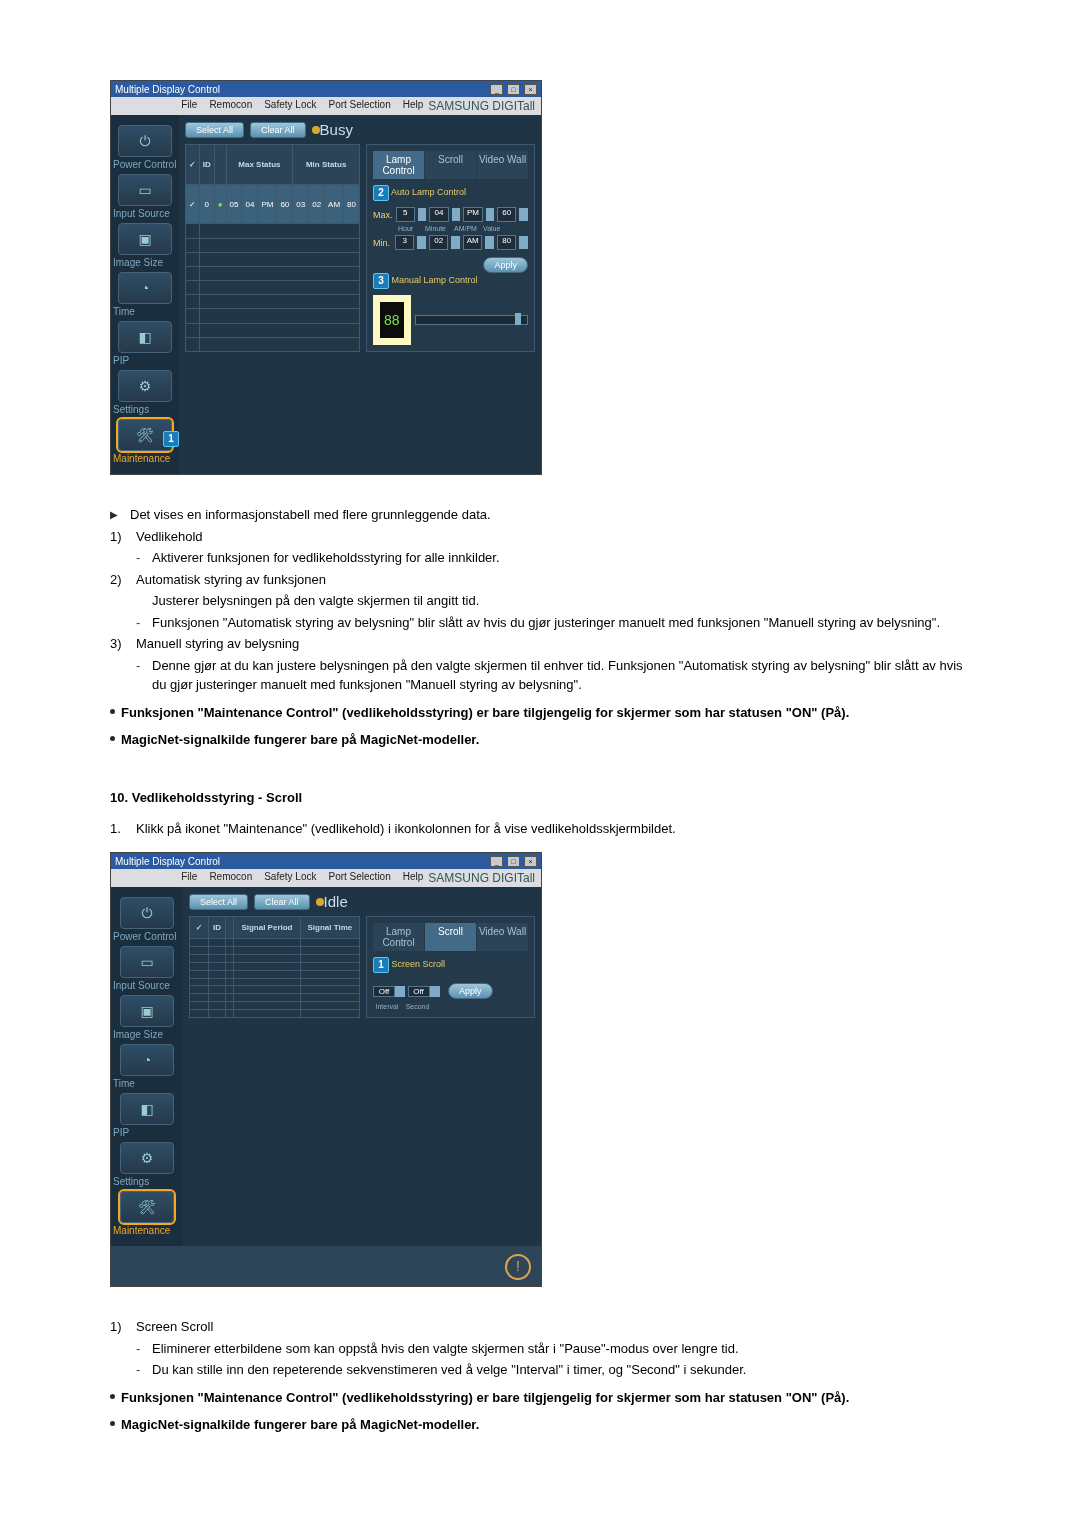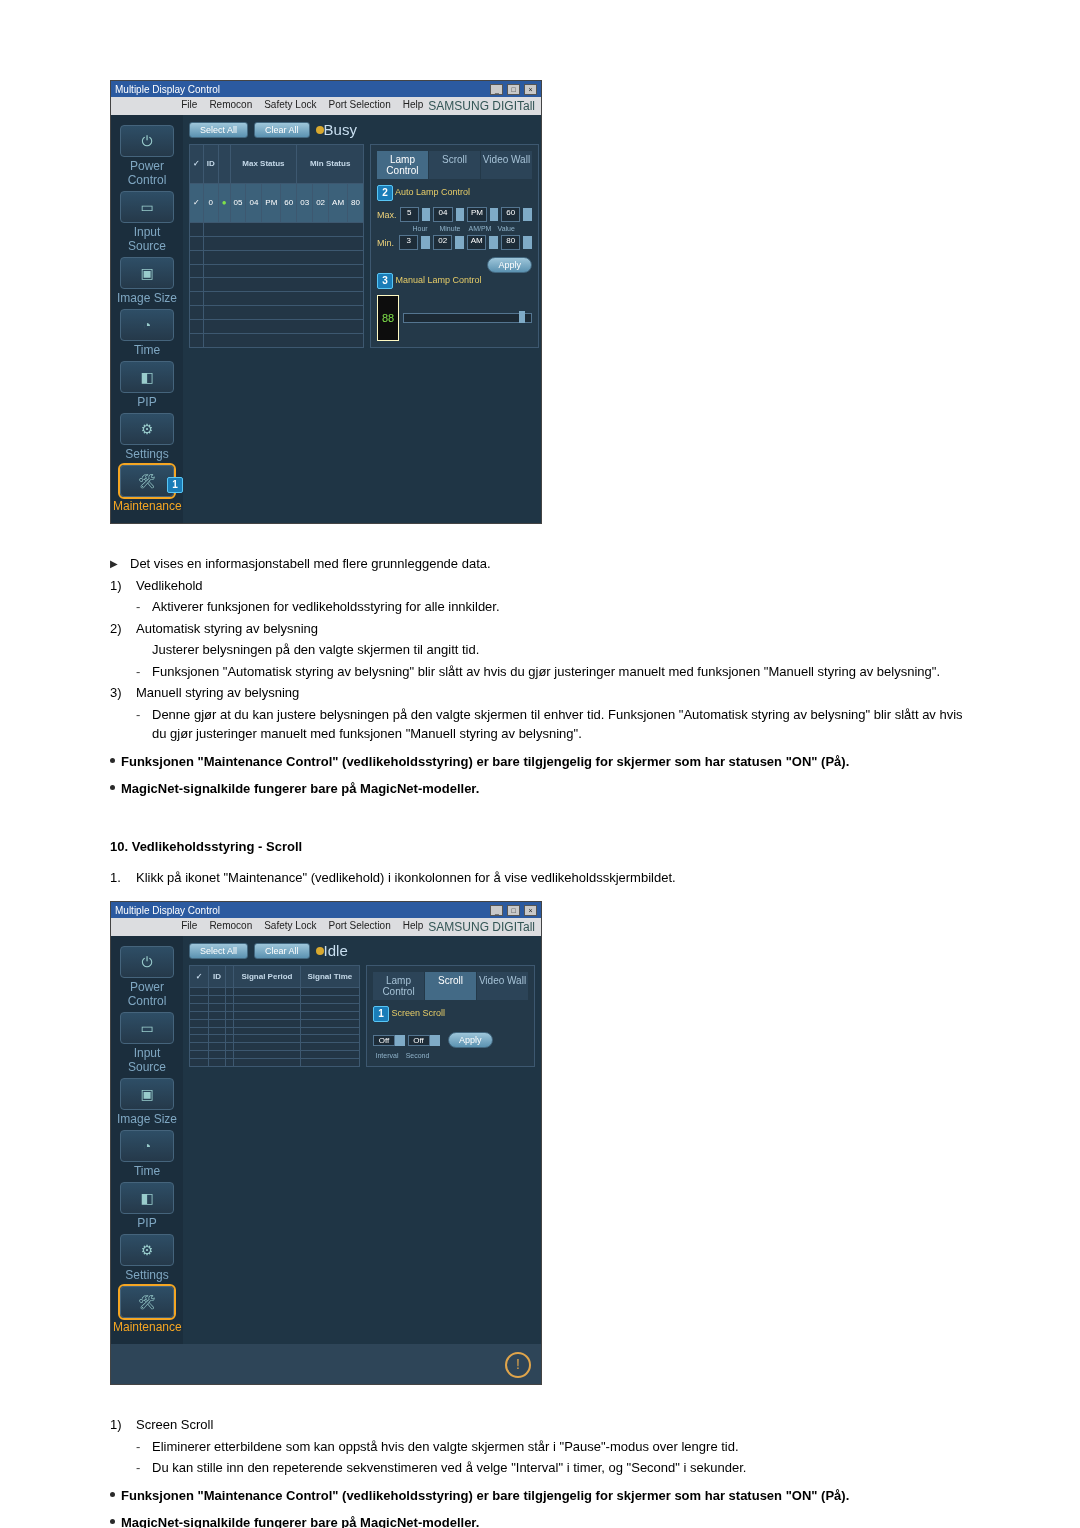--- a/index.html
+++ b/index.html
@@ -73,23 +73,23 @@
     background: linear-gradient(180deg, #2e4e66, #25394a);
     border: 1px solid #45647c;
     border-radius: 4px;
     display: flex;
     align-items: center;
     justify-content: center;
     color: #9cc;
     font-size: 14px;
   }
   .sidebar .slabel {
-    font-size: 12px;
+    font-size: 10px;
     color: #7fa7c2;
-    text-align: center;
+    text-align: left;
     margin-bottom: 4px;
   }
   .sidebar .sicon.selected {
     outline: 2px solid #f5a623;
   }
   .content {
     flex: 1;
     padding: 6px;
     color: #cfe2ef;
   }
@@ -187,21 +187,20 @@
     font-weight: bold;
     font-size: 10px;
     border-radius: 2px;
     vertical-align: middle;
   }
   .fieldrow {
     display: flex;
     gap: 3px;
     align-items: center;
     margin: 3px 0;
-    justify-content: center;
   }
   .fieldrow .lab {
     width: 22px;
     color: #edd27a;
   }
   .fieldrow .sel {
     background: #1d2c38;
     border: 1px solid #547590;
     color: #fff;
     width: 20px;
@@ -234,23 +233,23 @@
   }
   .barctrl {
     margin-top: 4px;
     display: flex;
     align-items: center;
     gap: 4px;
   }
   .barctrl .val {
     background: #0d0d0d;
     color: #7fe04a;
-    padding: 16px 4px;
-    font-size: 11px;
-    border: 1px solid #fef9c3;
+    padding: 10px 4px;
+    font-size: 14px;
+    border: 7px solid #fef9c3;
   }
   .barctrl .track {
     flex: 1;
     height: 8px;
     background: #1c2a35;
     border: 1px solid #547590;
     position: relative;
   }
   .barctrl .thumb {
     position: absolute;
@@ -557,21 +556,21 @@
         <span class="num">1)</span>
       <span class="txt">Vedlikehold</span>
       </div>
     <div class="sub">
         <span class="dash">-</span>
       <span>Aktiverer funksjonen for vedlikeholdsstyring for alle innkilder.</span>
       </div>
 
     <div class="item">
         <span class="num">2)</span>
-      <span class="txt">Automatisk styring av belysning</span>
+      <span class="txt">Automatisk styring av funksjonen</span>
       </div>
     <div class="sub">
         <span class="dash"> </span>
       <span>Justerer belysningen på den valgte skjermen til angitt tid.</span>
       </div>
     <div class="sub">
         <span class="dash">-</span>
       <span>Funksjonen "Automatisk styring av belysning" blir slått av hvis du gjør justeringer manuelt med funksjonen "Manuell styring av belysning".</span>
       </div>
 

